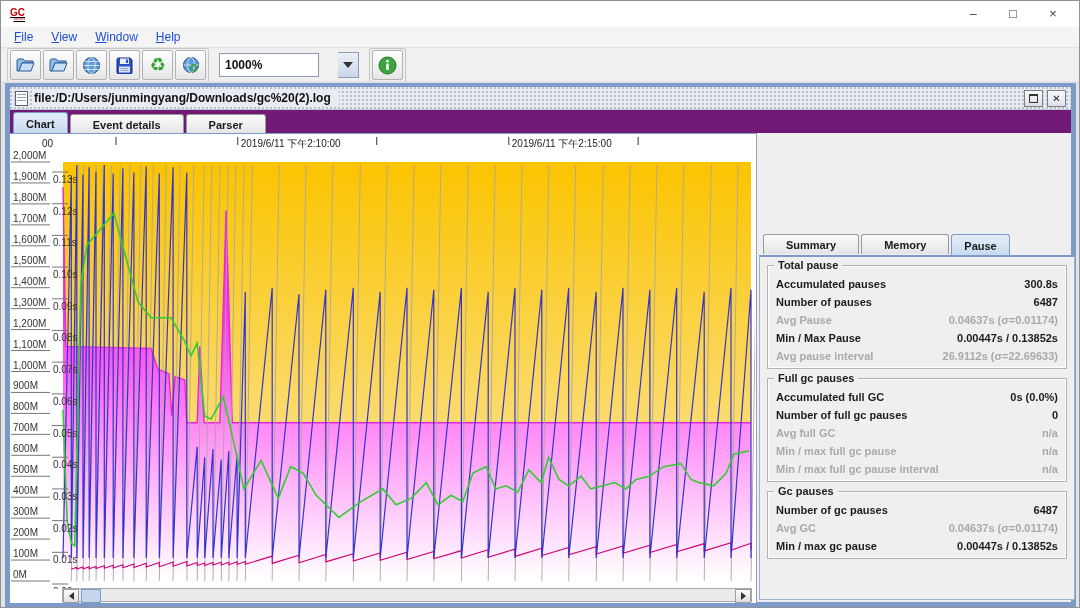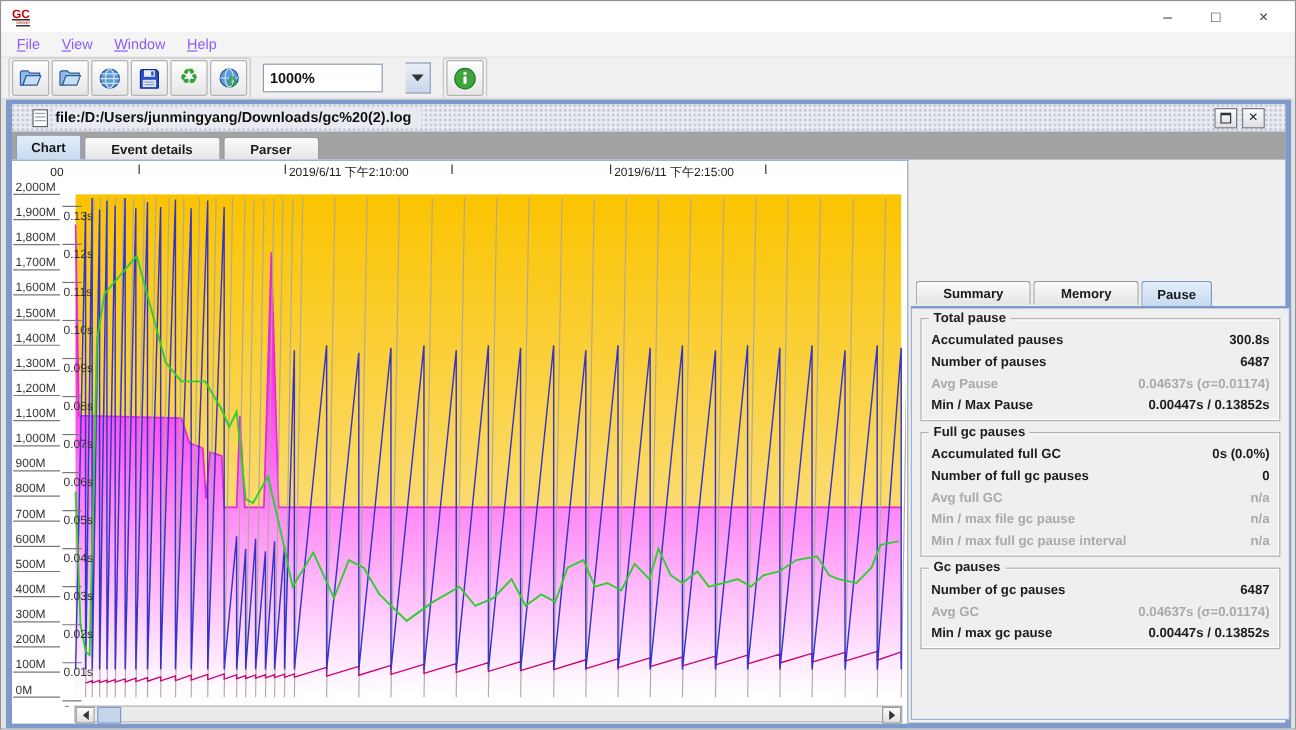--- a/index.html
+++ b/index.html
@@ -8,48 +8,48 @@
   
   .titlebar{height:26px;background:#FFFFFF;display:flex;align-items:center;padding:0 6px;}
   .app-icon{width:18px;height:16px;display:flex;flex-direction:column;align-items:flex-end;justify-content:center;text-decoration:underline;}
   .app-icon b{color:#C40000;font-size:10px;line-height:9px;letter-spacing:0;}
   .app-icon i{color:#C40000;font-size:4px;font-style:normal;line-height:4px;}
   .title-text{font-size:12px;color:#1d1d1d;margin-left:7px;}
   .win-controls{margin-left:auto;display:flex;align-items:center;}
   .wc{width:40px;text-align:center;color:#3c3c3c;font-size:13px;line-height:26px;}
   
   .menubar{height:20px;background:#F4F4F4;display:flex;align-items:center;padding-left:4px;border-bottom:1px solid #E2E2E2;}
-  .menu-item{font-size:12px;color:#8b5cf6;padding:2px 9px;}
+  .menu-item{font-size:12px;color:#1d4ed8;padding:2px 9px;}
   
   .toolbar{height:34px;background:#F0F0F0;display:flex;align-items:center;padding-left:6px;}
   .tb-group{display:flex;align-items:center;border:1px solid #C6C6C6;border-radius:2px;padding:1px;margin-right:10px;background:#F0F0F0;}
   .tb-btn{width:29px;height:28px;margin:0 1px;border:1px solid #B3B3B3;border-radius:2px;
           background:linear-gradient(#FEFEFE,#E6E6E6);display:flex;align-items:center;justify-content:center;position:relative;}
   .combo{display:flex;align-items:center;margin-right:10px;gap:19px;}
   .combo-field{width:88px;height:20px;background:#fff;border:1px solid #8E9BB5;font-size:12px;font-weight:bold;
                color:#111;padding:1px 5px;line-height:20px;}
   .combo-btn{width:20px;height:24px;background:linear-gradient(#EAF0F8,#C9D6EA);border:1px solid #8E9BB5;border-left:none;
              display:flex;align-items:center;justify-content:center;}
   .tri-down{width:0;height:0;border-left:5px solid transparent;border-right:5px solid transparent;border-top:6px solid #333;}
   
   .desktop{position:absolute;top:80px;left:0;right:0;bottom:0;background:#E3E3E3;}
   .iframe{position:absolute;left:4px;top:2px;width:1071px;height:524px;background:#EFEFEF;
           border:5px solid #7E9AC8;border-top:4px solid #7E9AC8;box-sizing:border-box;}
   .if-titlebar{height:22px;background:#E9EBF2;
      background-image:radial-gradient(circle at 1px 1px,#BBC0CD 0.9px,transparent 1.2px);background-size:4px 4px;
-     display:flex;align-items:center;padding:0 17px;border-bottom:1px solid #C2C8D4;}
+     display:flex;align-items:center;padding:0 5px;border-bottom:1px solid #C2C8D4;}
   .doc-icon{width:11px;height:13px;background:#fff;border:1px solid #5d6470;position:relative;margin-right:6px;}
   .doc-icon:before{content:"";position:absolute;left:1px;top:2px;right:1px;height:1px;background:#9aa0ab;box-shadow:0 3px 0 #9aa0ab,0 6px 0 #9aa0ab;}
   .if-title{font-size:12px;font-weight:bold;color:#101010;background:#E9EBF2;padding-right:8px;}
   .if-buttons{margin-left:auto;display:flex;gap:4px;}
   .if-btn{width:17px;height:15px;border:1px solid #7a7f89;background:linear-gradient(#FAFAFA,#DDE0E6);
           display:flex;align-items:center;justify-content:center;font-size:10px;color:#222;}
   .restore-glyph{width:7px;height:6px;border:1px solid #333;border-top:2px solid #333;margin-top:1px;}
   
-  .doc-tabs{display:flex;height:24px;align-items:flex-end;padding-left:3px;background:#a3a3a3;}
+  .doc-tabs{display:flex;height:24px;align-items:flex-end;padding-left:3px;background:#701a75;}
   .tab{font-size:11px;font-weight:bold;color:#1a1a1a;padding:4px 22px 3px;border:1px solid #9a9a9a;border-bottom:none;
        border-radius:3px 3px 0 0;background:linear-gradient(#FBFBFB,#E4E4E4);margin-right:2px;}
   .tab.active{background:linear-gradient(#E4EEF9,#C6D9EF);border-color:#7E9AC8;padding:5px 12px 4px;}
   
   .if-content{position:absolute;top:46px;left:0;right:0;bottom:0;background:#EFEFEF;}
   .chart-panel{position:absolute;left:0;top:0;width:747px;height:470px;background:#fff;border-top:1px solid #7E9AC8;
                border-right:1px solid #98A3B8;box-sizing:border-box;}
   .hscroll{position:absolute;left:52px;bottom:1px;width:690px;height:14px;display:flex;background:#F0F0F0;border:1px solid #ABABAB;box-sizing:border-box;}
   .sb-btn{width:14px;height:12px;background:linear-gradient(#FCFCFC,#DFDFDF);border:1px solid #9C9C9C;display:flex;align-items:center;justify-content:center;}
   .sb-track{flex:1;position:relative;background:#EBEBEB;}
@@ -357,37 +357,41 @@
                   <span class="val">6487</span>
                 </div>
                 <div class="row dim">
                   <span class="lbl">Avg Pause</span>
                   <span class="val">0.04637s (σ=0.01174)</span>
                 </div>
                 <div class="row">
                   <span class="lbl">Min / Max Pause</span>
                   <span class="val">0.00447s / 0.13852s</span>
                 </div>
+                <div class="row dim">
+                  <span class="lbl">Avg pause interval</span>
+                  <span class="val">26.9112s (σ=22.69633)</span>
+                </div>
               </div>
               <div class="grp">
                 <div class="grp-title">Full gc pauses</div>
                 <div class="row">
                   <span class="lbl">Accumulated full GC</span>
                   <span class="val">0s (0.0%)</span>
                 </div>
                 <div class="row">
                   <span class="lbl">Number of full gc pauses</span>
                   <span class="val">0</span>
                 </div>
                 <div class="row dim">
                   <span class="lbl">Avg full GC</span>
                   <span class="val">n/a</span>
                 </div>
                 <div class="row dim">
-                  <span class="lbl">Min / max file gc pause</span>
+                  <span class="lbl">Min / max full gc pause</span>
                   <span class="val">n/a</span>
                 </div>
                 <div class="row dim">
                   <span class="lbl">Min / max full gc pause interval</span>
                   <span class="val">n/a</span>
                 </div>
               </div>
               <div class="grp">
                 <div class="grp-title">Gc pauses</div>
                 <div class="row">

